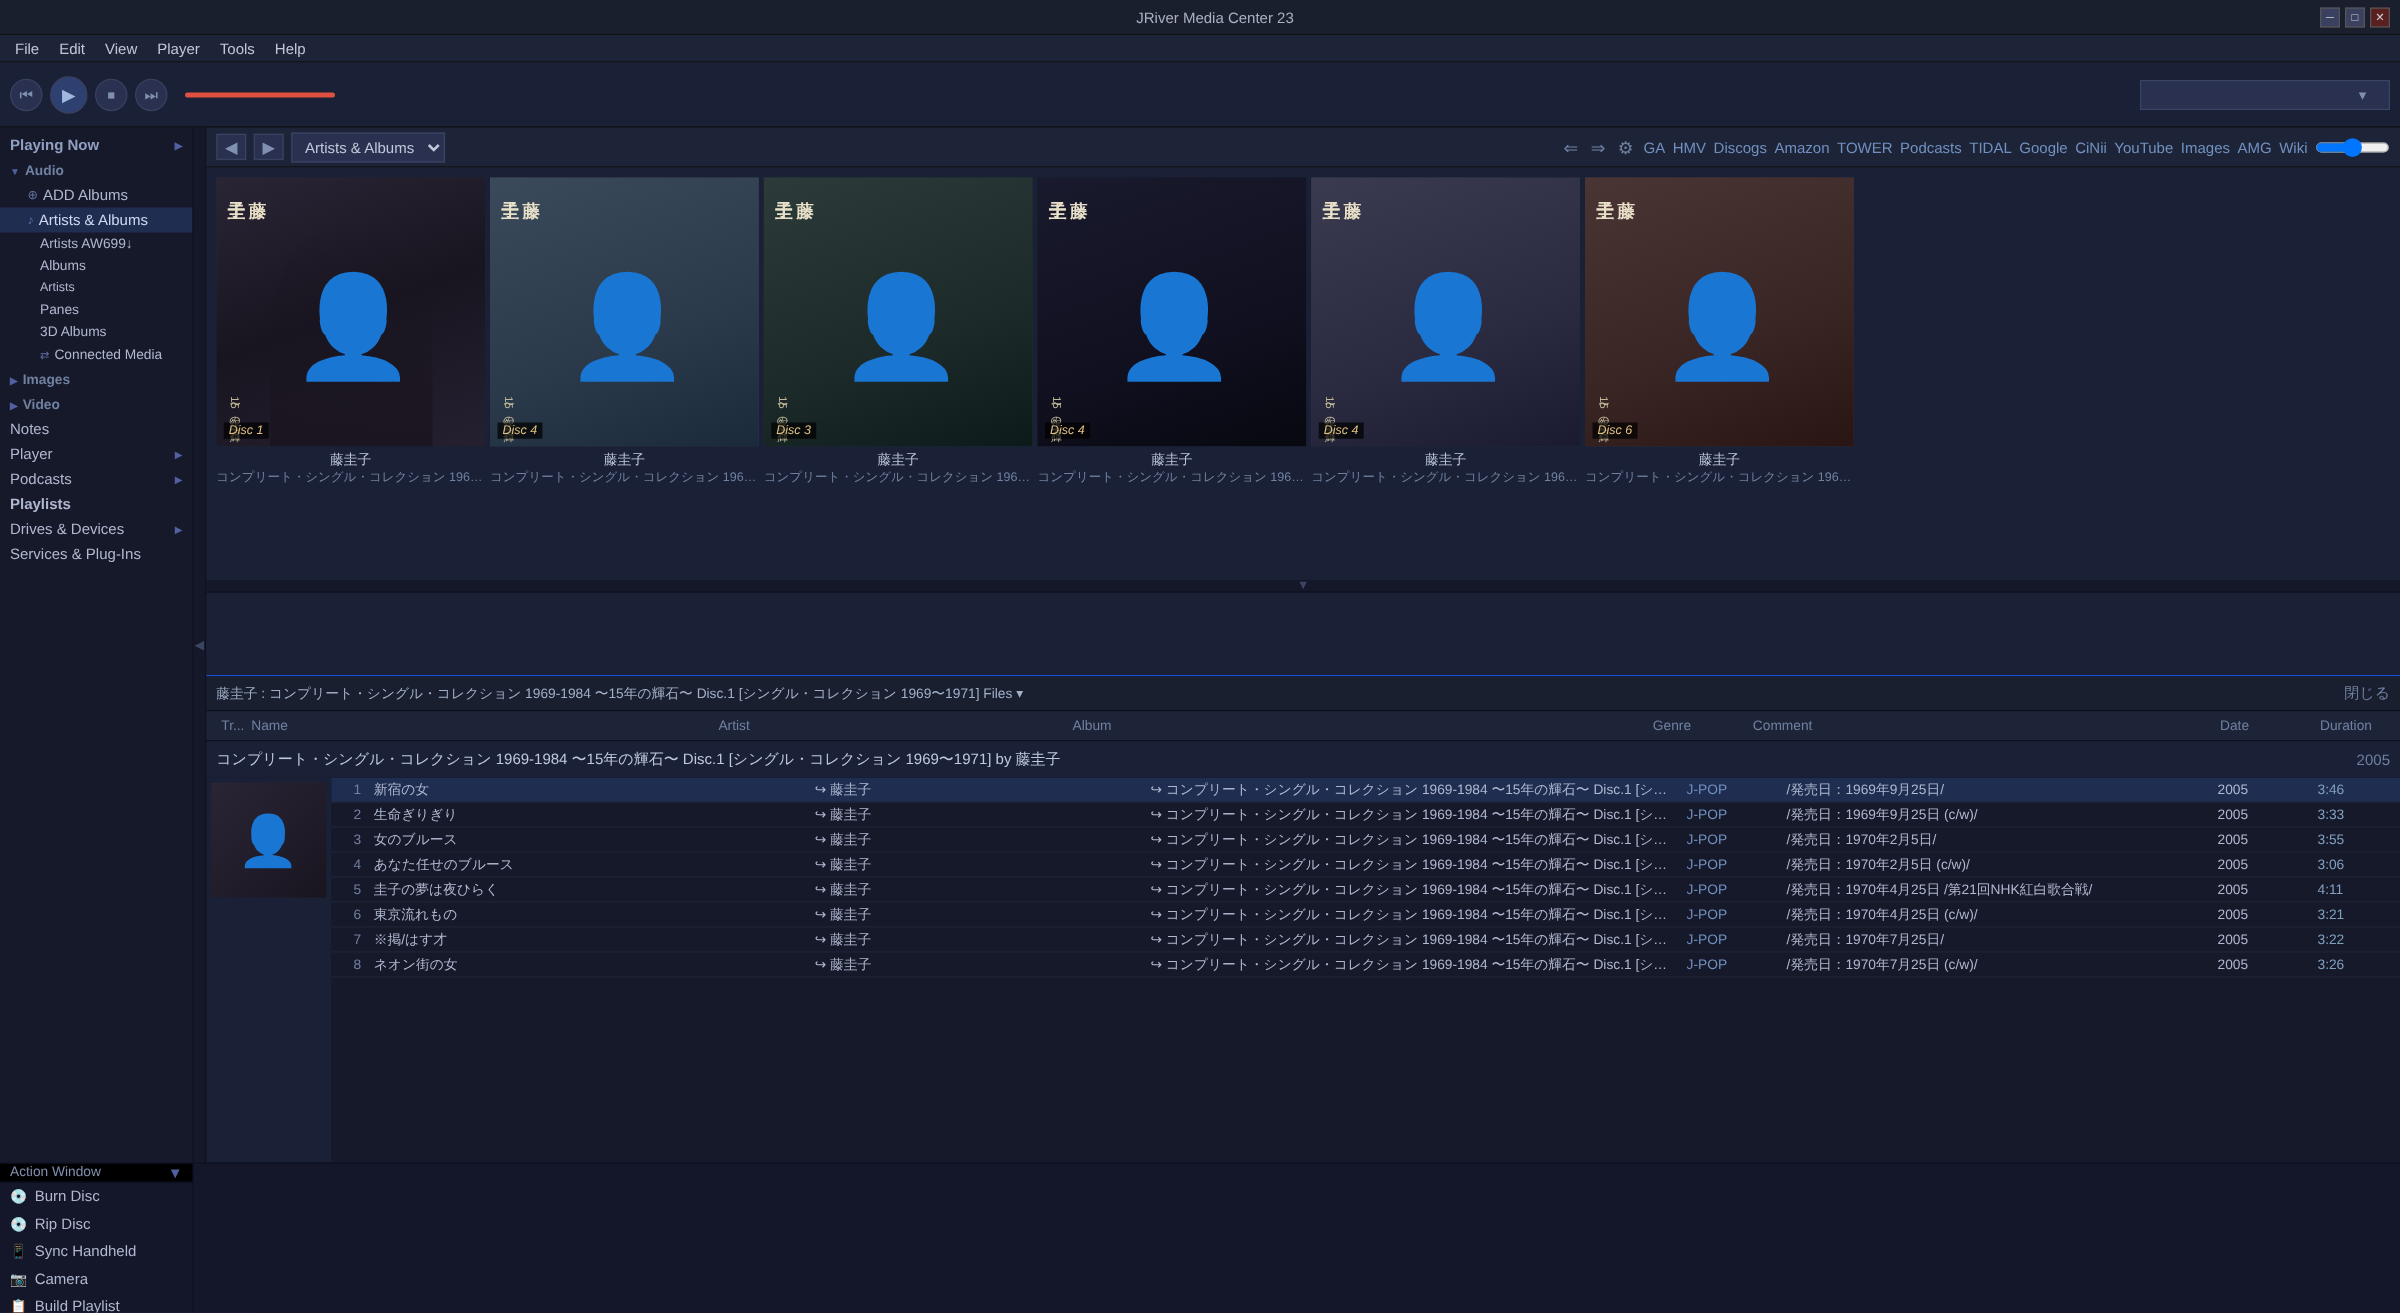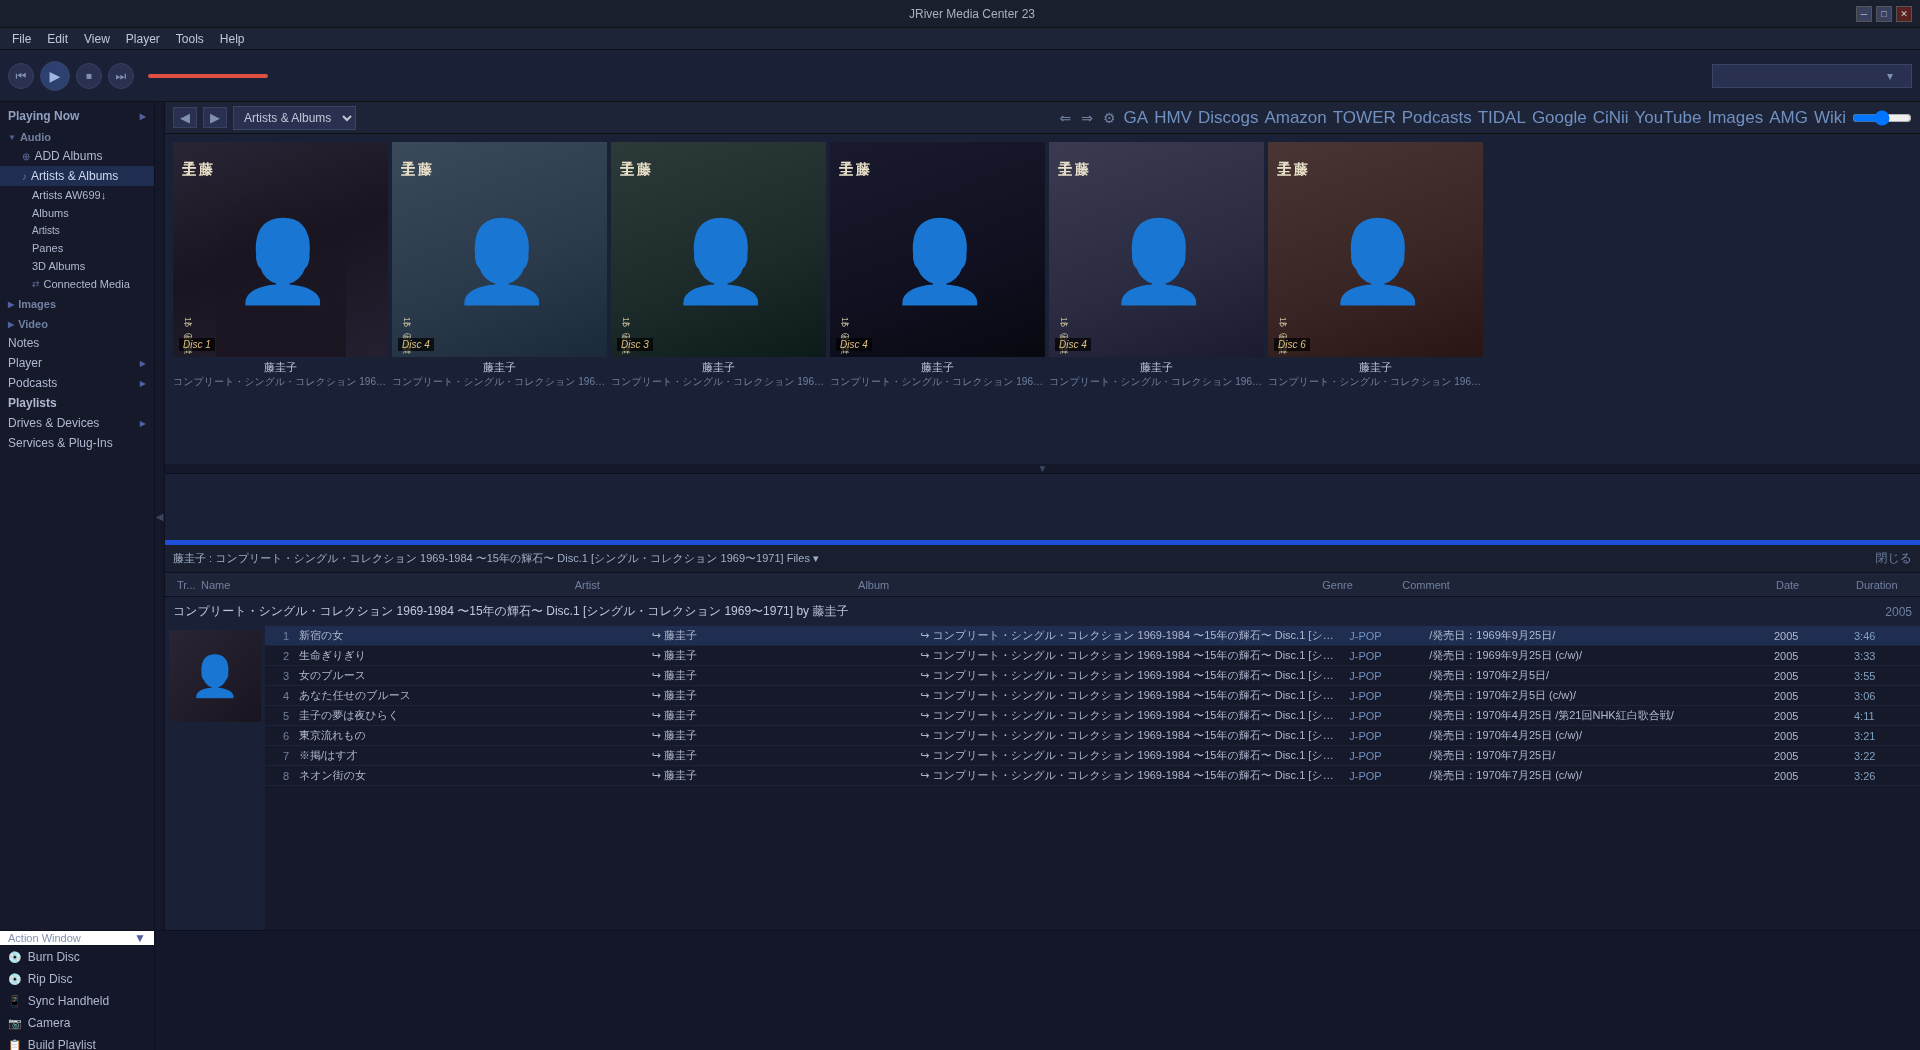--- a/index.html
+++ b/index.html
@@ -209,21 +209,21 @@
       cursor: pointer;
     }
     #external-links {
       margin-left: auto;
       display: flex;
       gap: 6px;
       align-items: center;
     }
     .ext-link {
       color: #7090c0;
-      font-size: 17px;
+      font-size: 12px;
       cursor: pointer;
       text-decoration: none;
     }
     .nav-icon-btn {
       background: none;
       border: none;
       color: #7080a0;
       cursor: pointer;
       font-size: 14px;
       padding: 0 2px;
@@ -310,21 +310,21 @@
     
     #empty-space {
       flex: 1;
       background: #1a2035;
     }
 
     
     #files-panel {
       height: 390px;
       background: #16192a;
-      border-top: 5px solid #1d4ed8;
+      border-top: 1px solid #1d4ed8;
       display: flex;
       flex-direction: column;
       flex-shrink: 0;
     }
     #files-header {
       height: 28px;
       background: #1a1f30;
       border-bottom: 1px solid #0d1020;
       display: flex;
       align-items: center;
@@ -429,21 +429,21 @@
       flex-direction: row;
       flex-shrink: 0;
     }
     #action-window {
       width: 155px;
       border-right: 1px solid #0d1020;
       display: flex;
       flex-direction: column;
     }
     #action-window-header {
-      background: #ffffff;
+      background: #000000;
       height: 28px;
       display: flex;
       align-items: center;
       padding: 0 8px;
       gap: 4px;
       border-bottom: 1px solid #0d1020;
     }
     #action-window-title {
       font-size: 11px;
       color: #8090b0;

